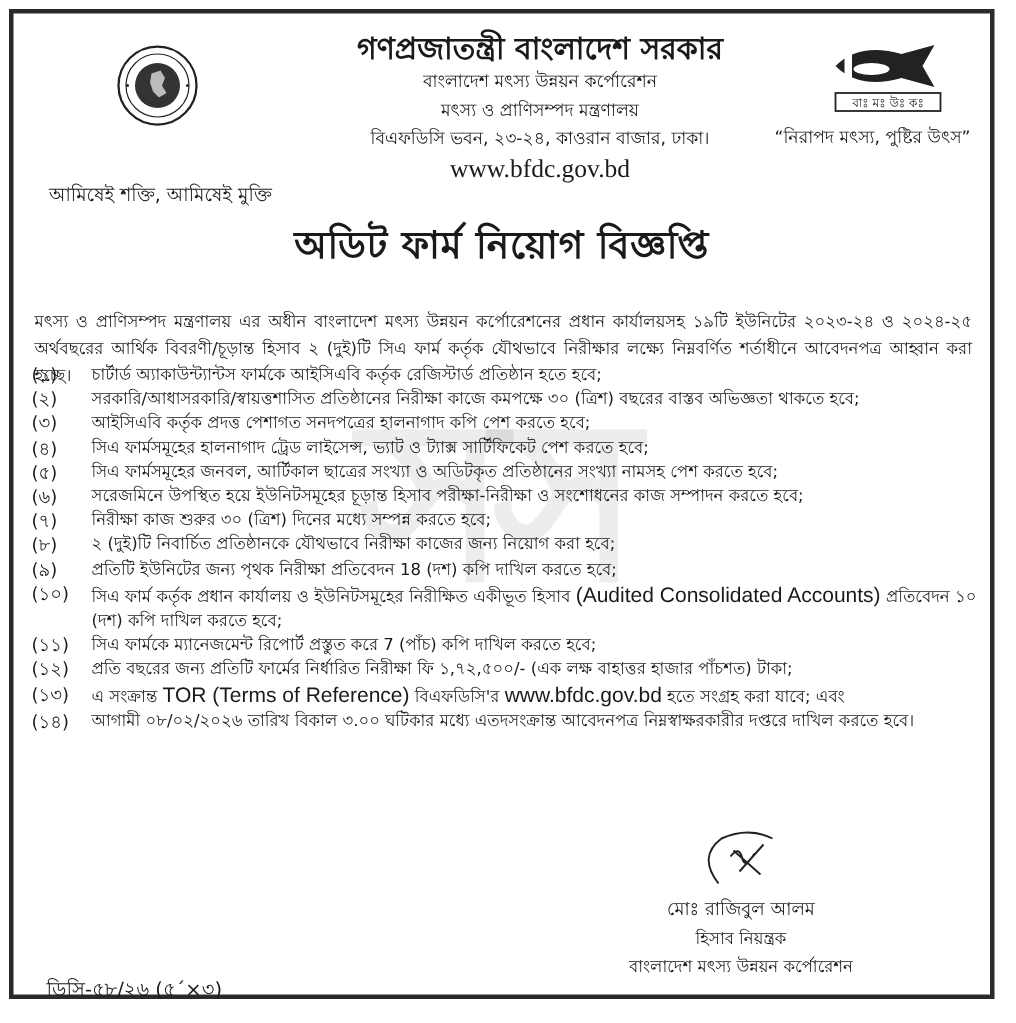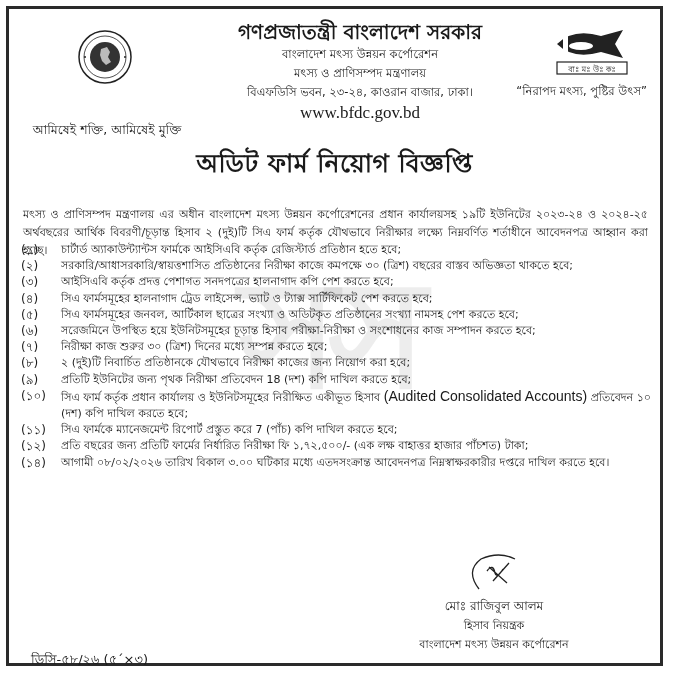--- a/index.html
+++ b/index.html
@@ -120,20 +120,24 @@
       </div>
     <div class="item">
         <span class="num">(১১)</span>
         <span class="txt">সিএ ফার্মকে ম্যানেজমেন্ট রিপোর্ট প্রস্তুত করে 7 (পাঁচ) কপি দাখিল করতে হবে;</span>
       </div>
     <div class="item">
         <span class="num">(১২)</span>
         <span class="txt">প্রতি বছরের জন্য প্রতিটি ফার্মের নির্ধারিত নিরীক্ষা ফি ১,৭২,৫০০/- (এক লক্ষ বাহাত্তর হাজার পাঁচশত) টাকা;</span>
       </div>
     <div class="item">
+        <span class="num">(১৩)</span>
+        <span class="txt"><span>এ সংক্রান্ত </span><span class="en">TOR (Terms of Reference)</span><span> বিএফডিসি'র </span><span class="en">www.bfdc.gov.bd</span><span> হতে সংগ্রহ করা যাবে; এবং</span></span>
+      </div>
+    <div class="item">
         <span class="num">(১৪)</span>
         <span class="txt">আগামী ০৮/০২/২০২৬ তারিখ বিকাল ৩.০০ ঘটিকার মধ্যে এতদসংক্রান্ত আবেদনপত্র নিম্নস্বাক্ষরকারীর দপ্তরে দাখিল করতে হবে।</span>
       </div>
   </div>
 
   <div class="sign">
     <svg class="sig-mark" viewBox="0 0 70 44">
       <path d="M20 40 Q6 22 22 10 Q40 2 56 10" fill="none" stroke="#222" stroke-width="1.3"></path>
       <path d="M28 22 Q34 14 36 24 Q38 30 44 20 M34 32 L50 14 M30 18 L48 34" fill="none" stroke="#222" stroke-width="1.3"></path>
     </svg>

